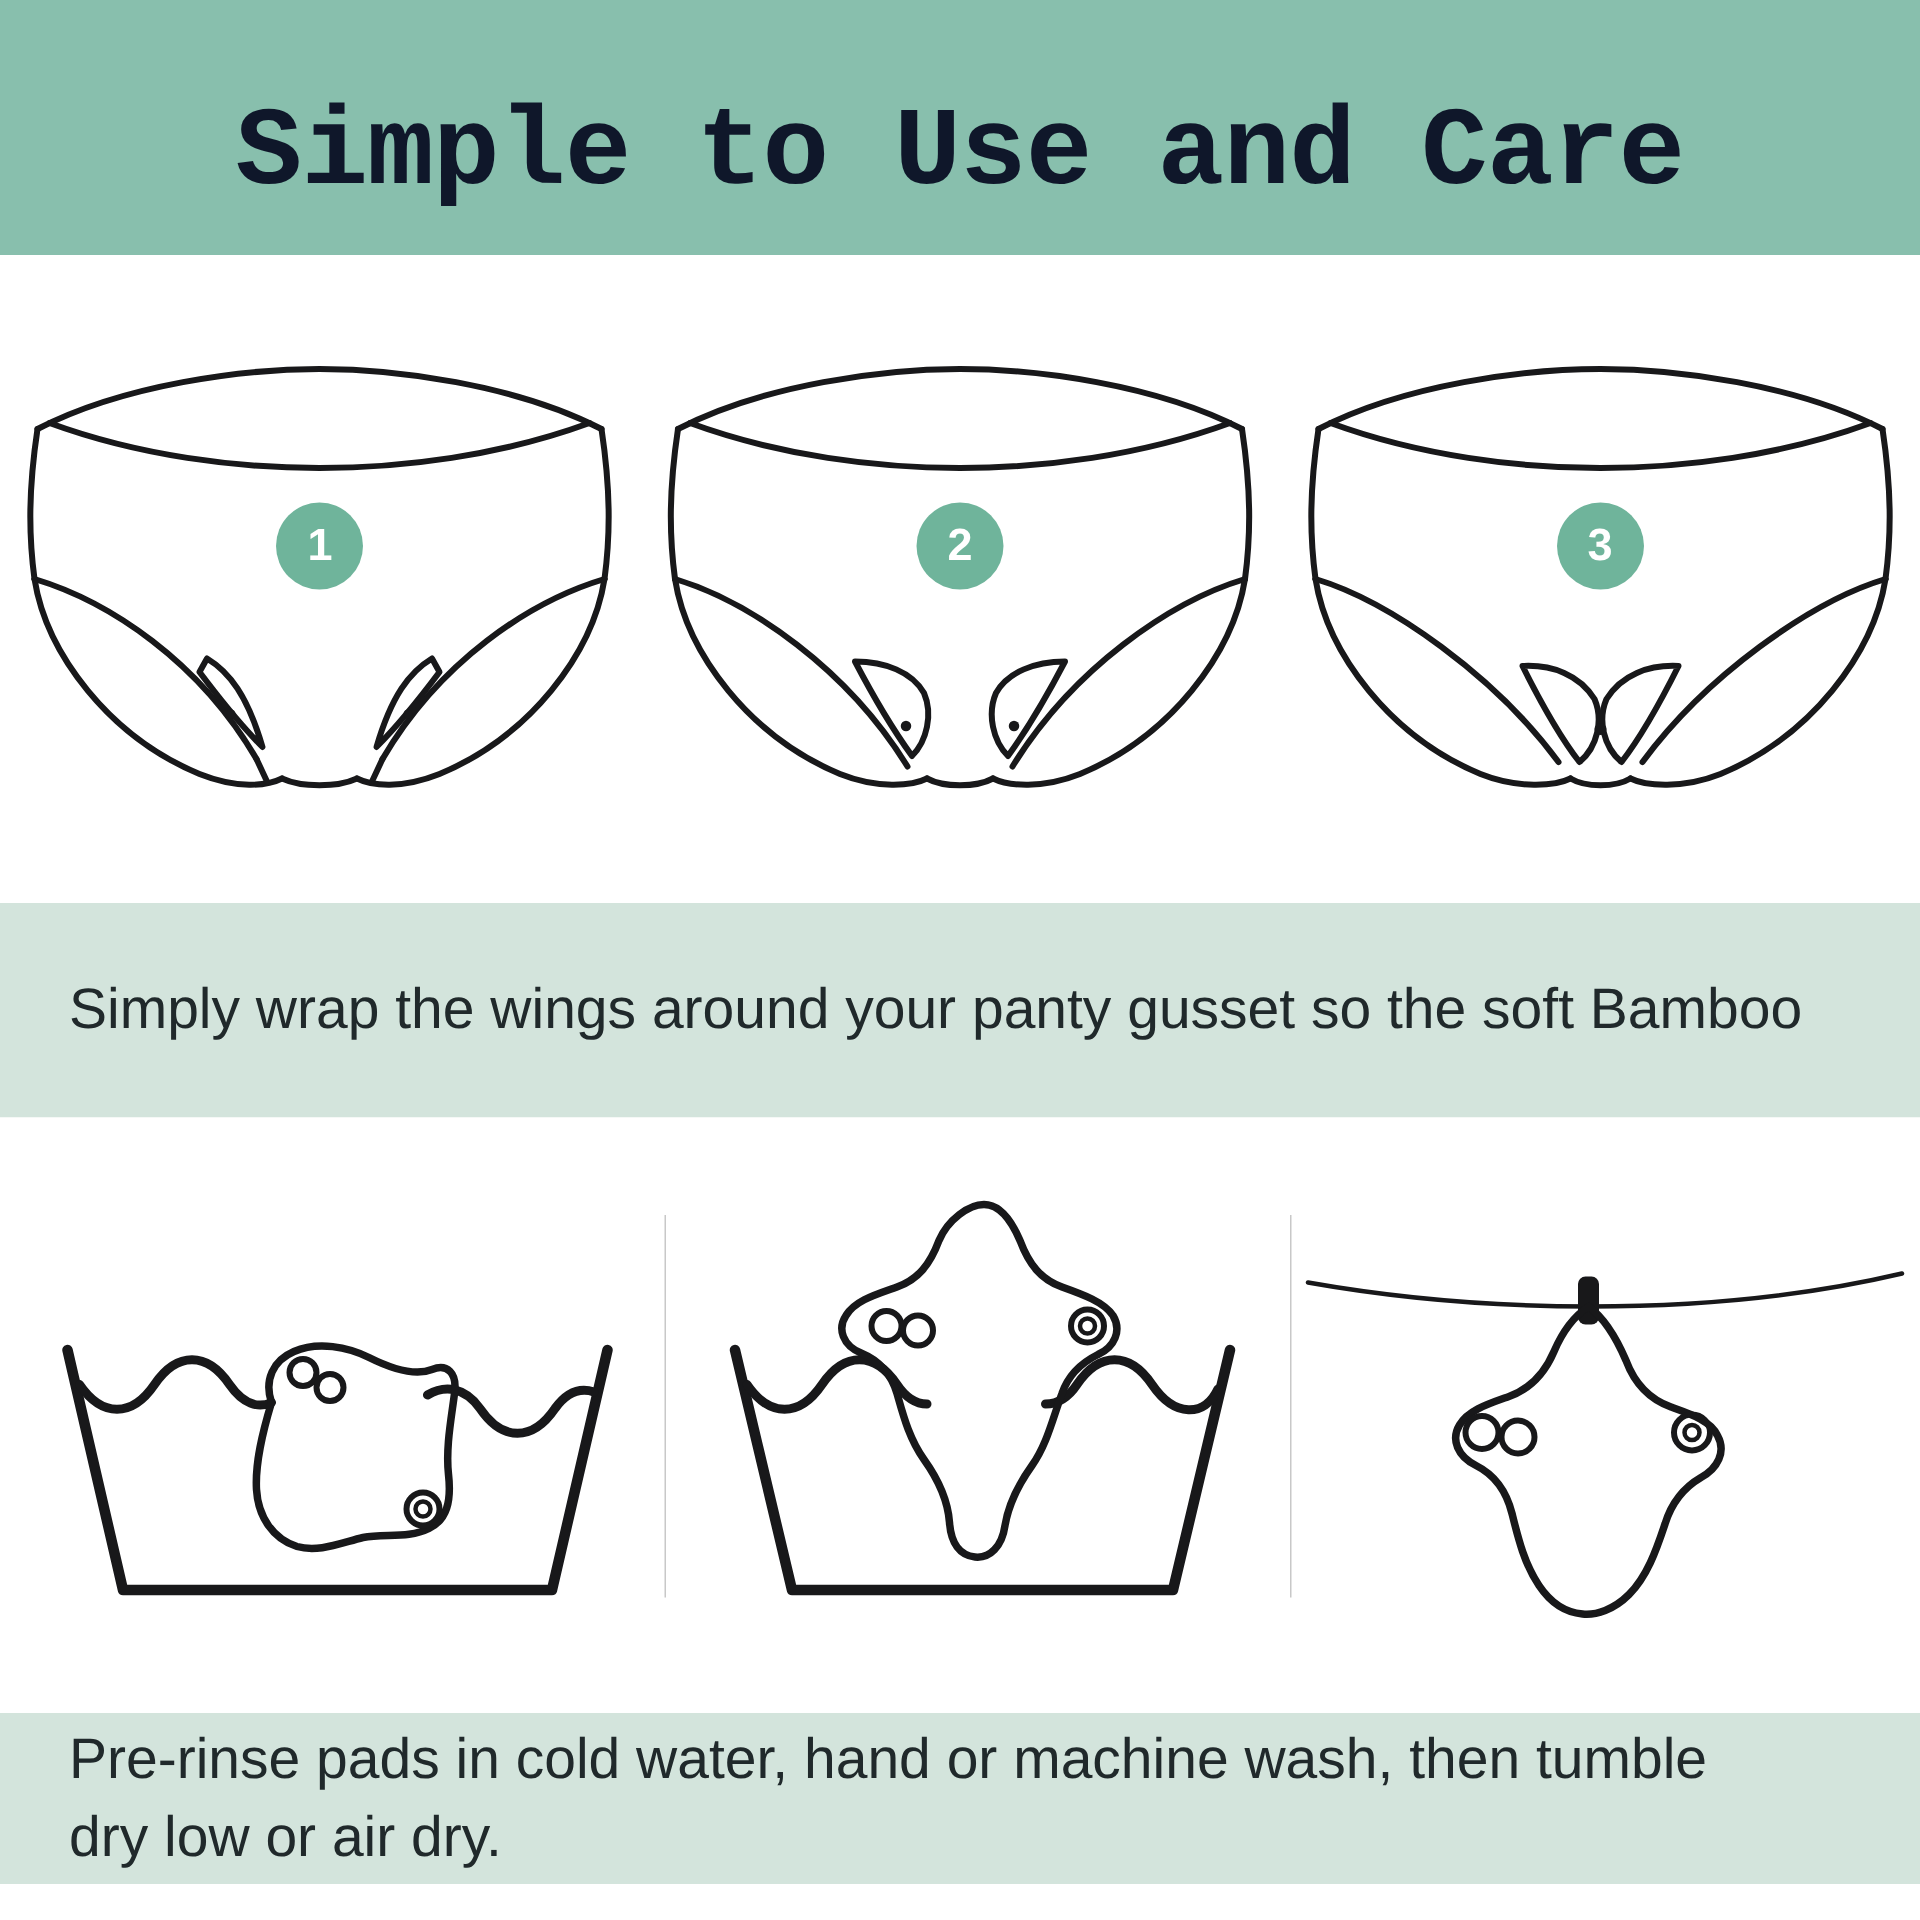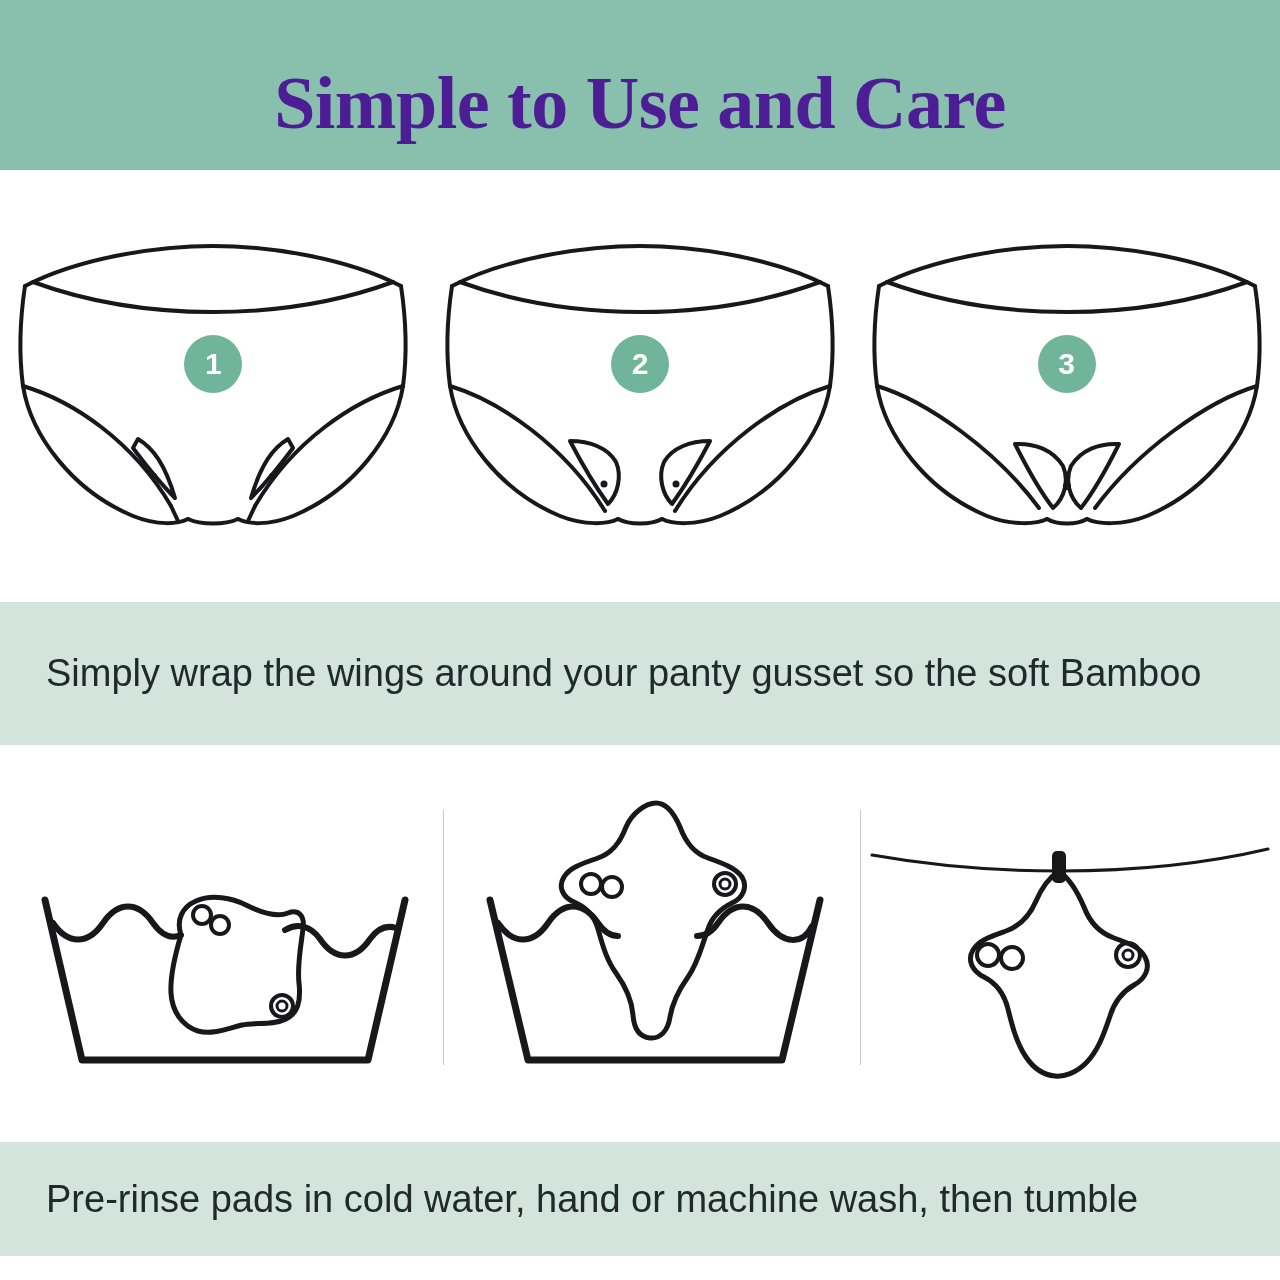--- a/index.html
+++ b/index.html
@@ -11,27 +11,27 @@
   }
   .page{position:relative;width:1280px;height:1280px;background:#fff;}
 
   
   .header-band{
     position:absolute;left:0;top:0;width:1280px;height:170px;
     background:#88bfad;
     display:flex;align-items:center;justify-content:center;
   }
   .header-title{
-    color:#4c1d95;
+    color:#0f172a;
     font-size:74px;
     font-weight:bold;
     letter-spacing:-0.5px;
     line-height:1;
     text-align:center;
-    font-family:Liberation Serif, serif;
+    font-family:Liberation Mono, monospace;
     white-space:nowrap;
     margin-top:35px;
   }
 
   
   .steps-row{
     position:absolute;left:0;top:170px;width:1280px;height:432px;
     display:flex;align-items:center;justify-content:space-around;
     background:#ffffff;
   }
@@ -251,15 +251,16 @@
 
         <circle class="line-stroke" stroke-width="4" cx="258" cy="160" r="12"></circle>
         <circle class="line-stroke" stroke-width="3" cx="258" cy="160" r="5"></circle>
       </svg>
     </div>
 
   </div>
 
   <div class="caption-band" id="caption-bottom">
     <div class="caption-text">Pre-rinse pads in cold water, hand or machine wash, then tumble</div>
+    <div class="caption-text">dry low or air dry.</div>
   </div>
 
 </div>
 
 </body></html>

